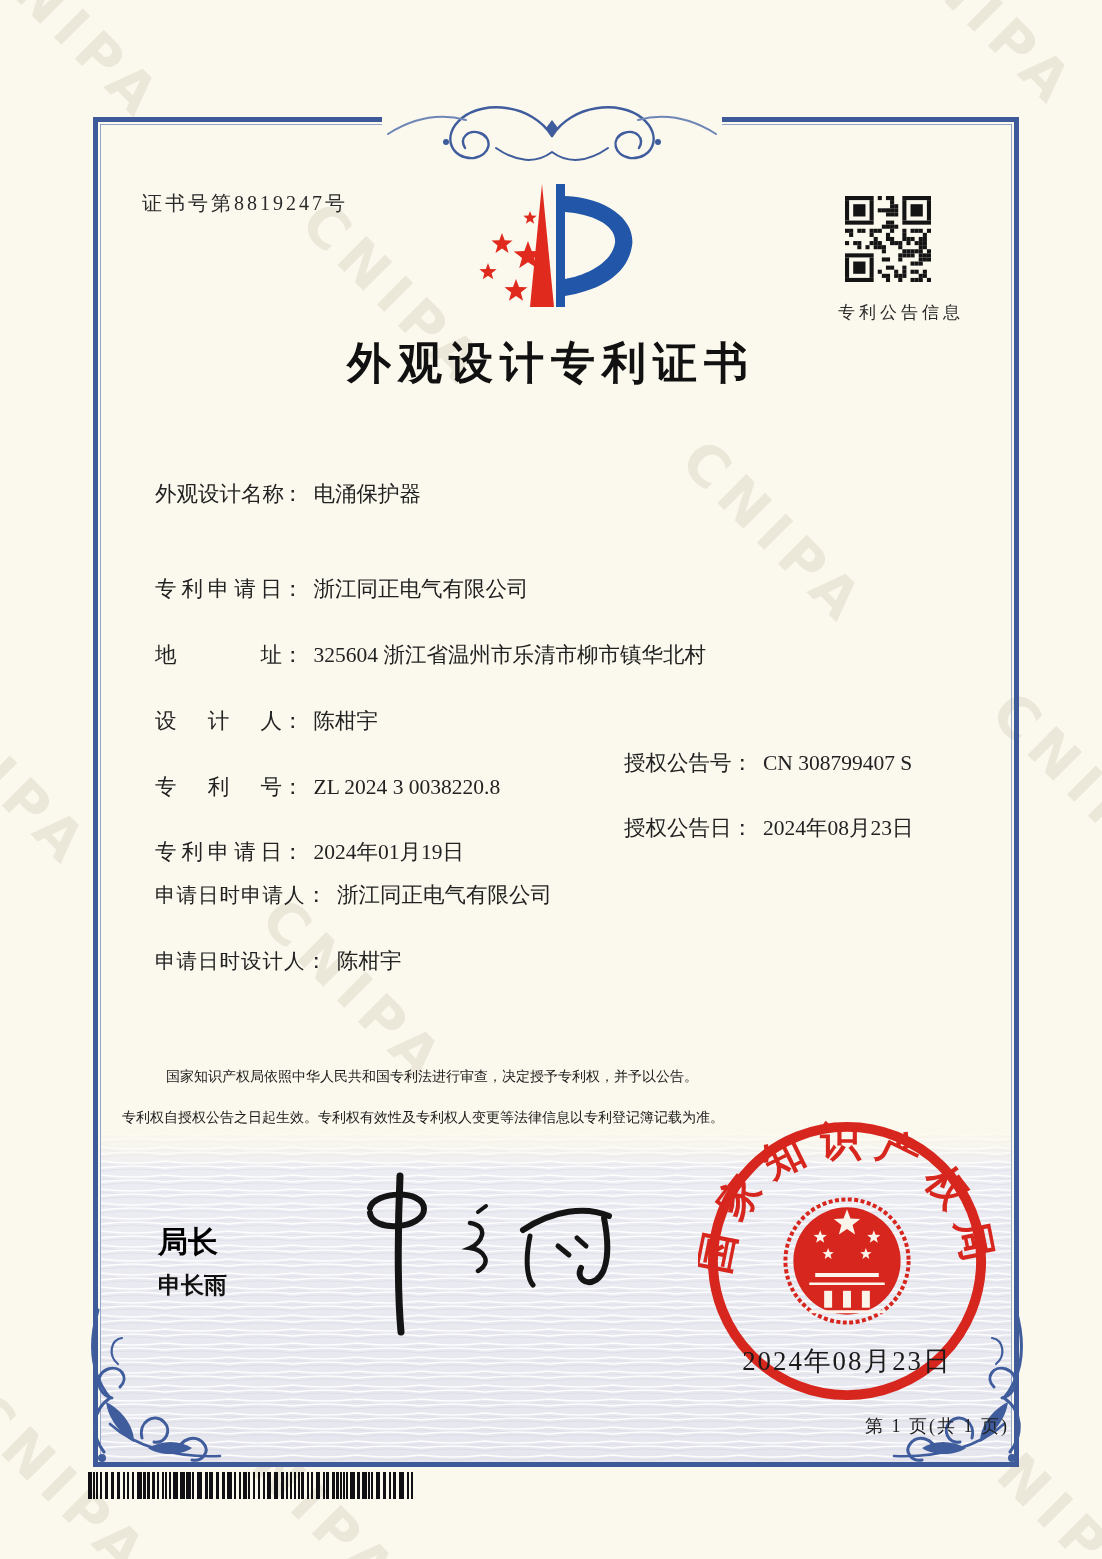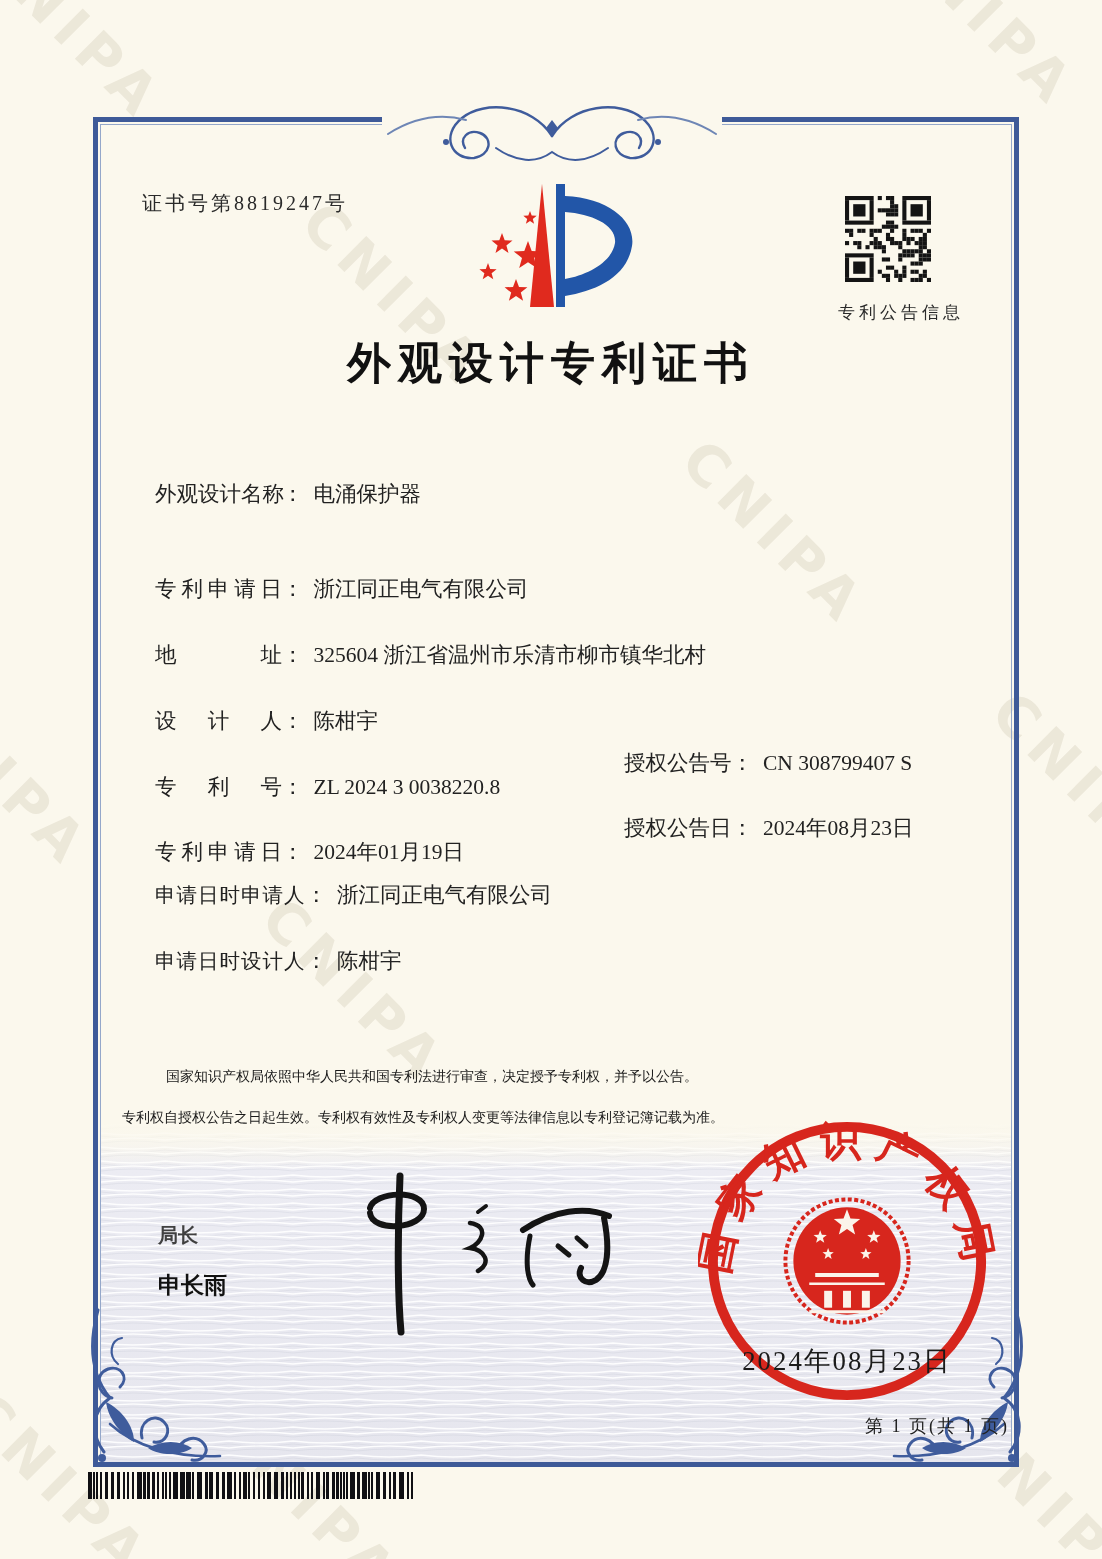--- a/index.html
+++ b/index.html
@@ -42,21 +42,21 @@
   .flabel{ display:inline-block; width:127px; text-align:justify; text-align-last:justify; vertical-align:bottom;margin-top:24px;}
   .flabel7{ display:inline-block; font-size:20.5px; vertical-align:bottom; letter-spacing:1px;}
   .colon{ display:inline-block; }
   .fvalue{ margin-left:10px; }
   .rcol{ position:absolute; left:457px; top:0;margin-left:12px; }
   .rlabel{ display:inline-block; vertical-align:bottom; }
   
   .statement{ position:absolute; left:122px; top:1056px; width:862px; font-size:14px; line-height:41px; color:#1a1a1a;}
   .statement .l1{ text-indent:44px; }
   
-  .signer-title{ position:absolute; left:158px; top:1222px; font-family:Liberation Mono, monospace; font-weight:700; font-size:20px; color:#404040;}
+  .signer-title{ position:absolute; left:158px; top:1222px; font-family:Liberation Mono, monospace; font-weight:700; font-size:30px; color:#000000;}
   .signer-name{ position:absolute; left:158px; top:1270px; font-family:"Liberation Sans","DejaVu Sans",sans-serif; font-weight:700; font-size:23px; color:#111;}
   .signature{ position:absolute; left:318px; top:1168px; }
   .seal{ position:absolute; left:698px; top:1112px; }
   .footer{ position:absolute; left:93px; top:1414px; width:916px; text-align:right; font-size:18px; letter-spacing:2px; color:#222;}
   .barcode{ position:absolute; left:88px; top:1472px; }
   
   .flourish-top{ position:absolute; left:326px; top:86px; }
   .corner-bl{ position:absolute; left:82px; top:1306px; }
   .corner-br{ position:absolute; left:862px; top:1306px; transform:scaleX(-1); }
   .fade-top{ position:absolute; left:101px; top:1122px; width:910px; height:48px;

